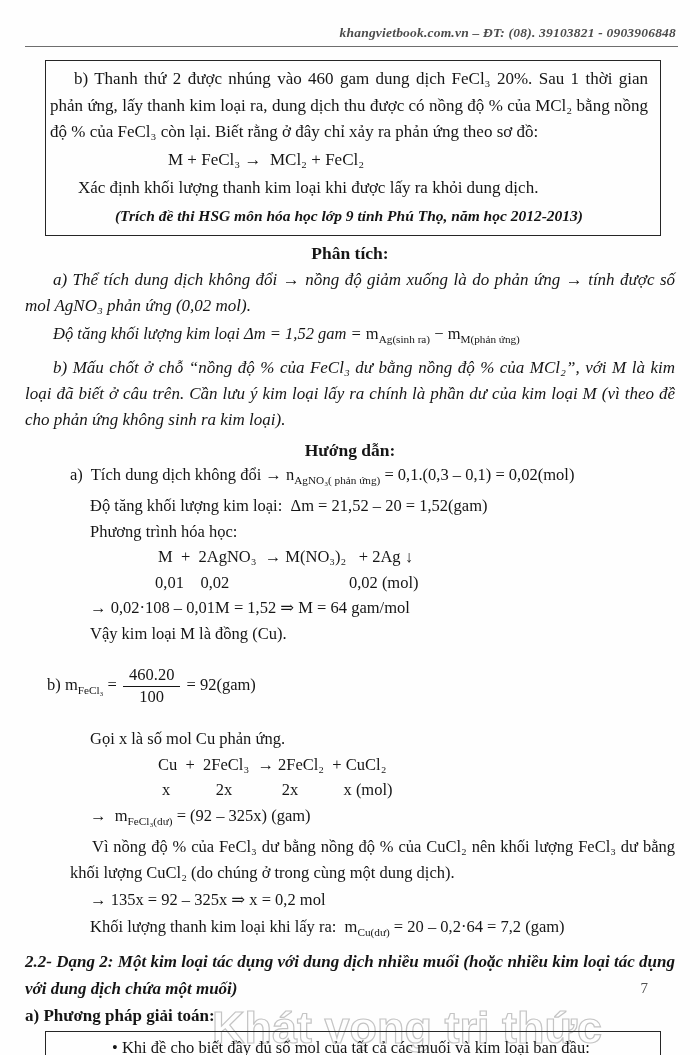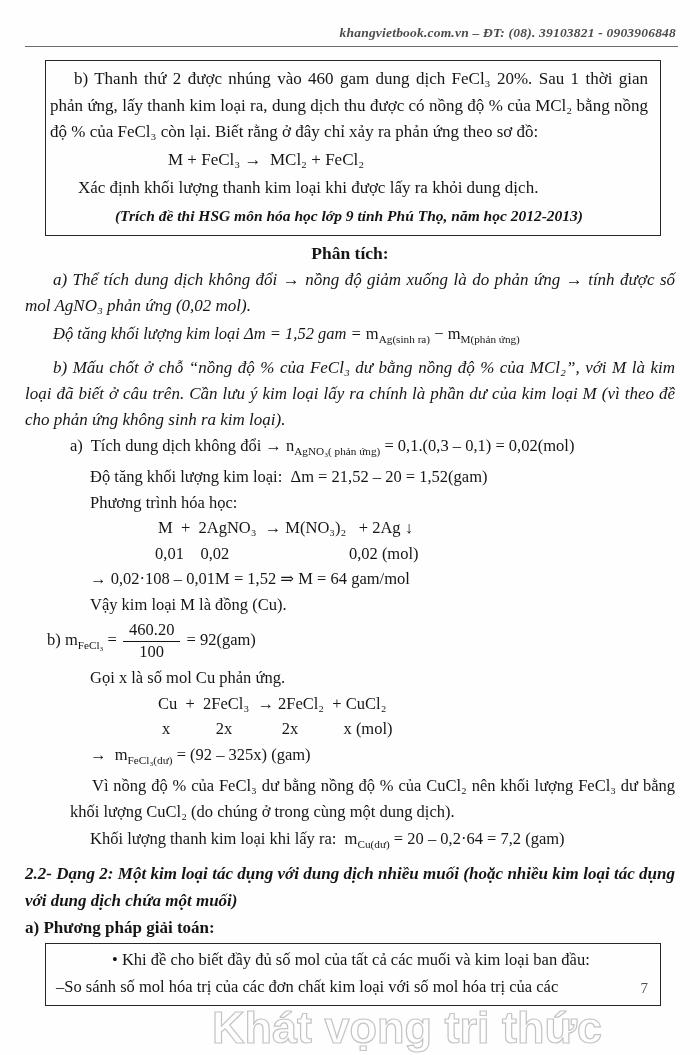--- a/index.html
+++ b/index.html
@@ -24,21 +24,21 @@
   .ital{font-style:italic;}
   .an-para{font-size:17px;line-height:26px;margin:2px 0 0 0;}
   .delta-an{padding-left:28px;line-height:30px;font-size:16.5px;}
   .sol-line{font-size:16.5px;line-height:25.5px;margin-left:45px;}
   .pre{white-space:pre;}
   .ind20{padding-left:20px;}
   .ind22{padding-left:22px;}
   .ind85{padding-left:85px;}
   .ind88{padding-left:88px;}
   .sub{font-size:0.68em;vertical-align:-0.32em;letter-spacing:0;}
-  .frac{display:inline-block;text-align:center;vertical-align:middle;line-height:1.15;margin:0 2px;}
+  .frac{display:inline-block;text-align:center;vertical-align:middle;line-height:1.15;margin:16px 2px;}
   .frac .num{display:block;padding:0 6px 1px 6px;}
   .frac .den{display:block;border-top:1.5px solid #151515;padding:1px 6px 0 6px;}
   .frac-line{margin:4px 0 3px 0;}
   .sec-head{font-weight:bold;font-style:italic;font-size:17px;line-height:27px;text-align:justify;margin-top:3px;}
   .method{font-weight:bold;font-size:17px;line-height:27px;}
   .method-box{margin:2px 14px 0 20px;padding:3px 10px 5px 10px;font-size:16.5px;line-height:26.5px;background:transparent;}
   .bullet-line{padding-left:56px;}
   
   .wm{position:absolute;z-index:1;color:transparent;-webkit-text-stroke:1.4px #bdbdbd;font-family:"Liberation Sans","DejaVu Sans",sans-serif;font-weight:bold;white-space:nowrap;}
   .wm-main{top:928px;left:0;width:100%;text-align:center;font-size:96px;letter-spacing:2px;}
@@ -65,39 +65,41 @@
       <div class="source">(Trích đề thi HSG môn hóa học lớp 9 tỉnh Phú Thọ, năm học 2012-2013)</div>
     </div>
 
     <div class="center-head">Phân tích:</div>
     <div class="an-para ital justify" style="text-indent:28px;">a) Thể tích dung dịch không đổi → nồng độ giảm xuống là do phản ứng → tính được số mol AgNO₃ phản ứng (0,02 mol).</div>
     <div class="delta-an">
       <span class="ital">Độ tăng khối lượng kim loại Δm = 1,52 gam = </span><span>m</span><span class="sub">Ag(sinh ra)</span><span> − </span><span>m</span><span class="sub">M(phản ứng)</span>
     </div>
     <div class="an-para ital justify" style="text-indent:28px;">b) Mấu chốt ở chỗ “nồng độ % của FeCl₃ dư bằng nồng độ % của MCl₂”, với M là kim loại đã biết ở câu trên. Cần lưu ý kim loại lấy ra chính là phần dư của kim loại M (vì theo đề cho phản ứng không sinh ra kim loại).</div>
 
+    <div class="center-head">Hướng dẫn:</div>
 
     <div class="sol-line pre"><span>a)  Tích dung dịch không đổi → </span><span>n</span><span class="sub">AgNO₃( phản ứng)</span><span> = 0,1.(0,3 – 0,1) = 0,02(mol)</span></div>
 
     <div class="sol-line pre ind20">Độ tăng khối lượng kim loại:  Δm = 21,52 – 20 = 1,52(gam)</div>
     <div class="sol-line ind20">Phương trình hóa học:</div>
     <div class="sol-line pre ind88">M  +  2AgNO₃  → M(NO₃)₂   + 2Ag ↓</div>
     <div class="sol-line pre ind85">0,01    0,02                             0,02 (mol)</div>
     <div class="sol-line pre ind20">→ 0,02·108 – 0,01M = 1,52 ⇒ M = 64 gam/mol</div>
     <div class="sol-line ind20">Vậy kim loại M là đồng (Cu).</div>
 
     <div class="sol-line frac-line ind22"><span>b) </span><span>m</span><span class="sub">FeCl₃</span><span> = </span><span class="frac"><span class="num">460.20</span><span class="den">100</span></span><span> = 92(gam)</span></div>
 
     <div class="sol-line ind20">Gọi x là số mol Cu phản ứng.</div>
     <div class="sol-line pre ind88">Cu  +  2FeCl₃  → 2FeCl₂  + CuCl₂</div>
     <div class="sol-line pre" style="padding-left:92px;">x           2x            2x           x (mol)</div>
 
     <div class="sol-line ind20"><span class="pre">→  </span><span>m</span><span class="sub">FeCl₃(dư)</span><span> = (92 – 325x) (gam)</span></div>
 
     <div class="sol-line justify" style="text-indent:22px;line-height:26px;">Vì nồng độ % của FeCl₃ dư bằng nồng độ % của CuCl₂ nên khối lượng FeCl₃ dư bằng khối lượng CuCl₂ (do chúng ở trong cùng một dung dịch).</div>
+    <div class="sol-line pre ind20" style="line-height:27px;">→ 135x = 92 – 325x ⇒ x = 0,2 mol</div>
 
     <div class="sol-line ind20" style="line-height:27px;"><span class="pre">Khối lượng thanh kim loại khi lấy ra:  </span><span>m</span><span class="sub">Cu(dư)</span><span> = 20 – 0,2·64 = 7,2 (gam)</span></div>
 
     <div class="sec-head">2.2- Dạng 2: Một kim loại tác dụng với dung dịch nhiều muối (hoặc nhiều kim loại tác dụng với dung dịch chứa một muối)</div>
     <div class="method">a) Phương pháp giải toán:</div>
 
     <div class="boxed method-box">
       <div class="bullet-line">• Khi đề cho biết đầy đủ số mol của tất cả các muối và kim loại ban đầu:</div>
       <div>–So sánh số mol hóa trị của các đơn chất kim loại với số mol hóa trị của các</div>
     </div>

